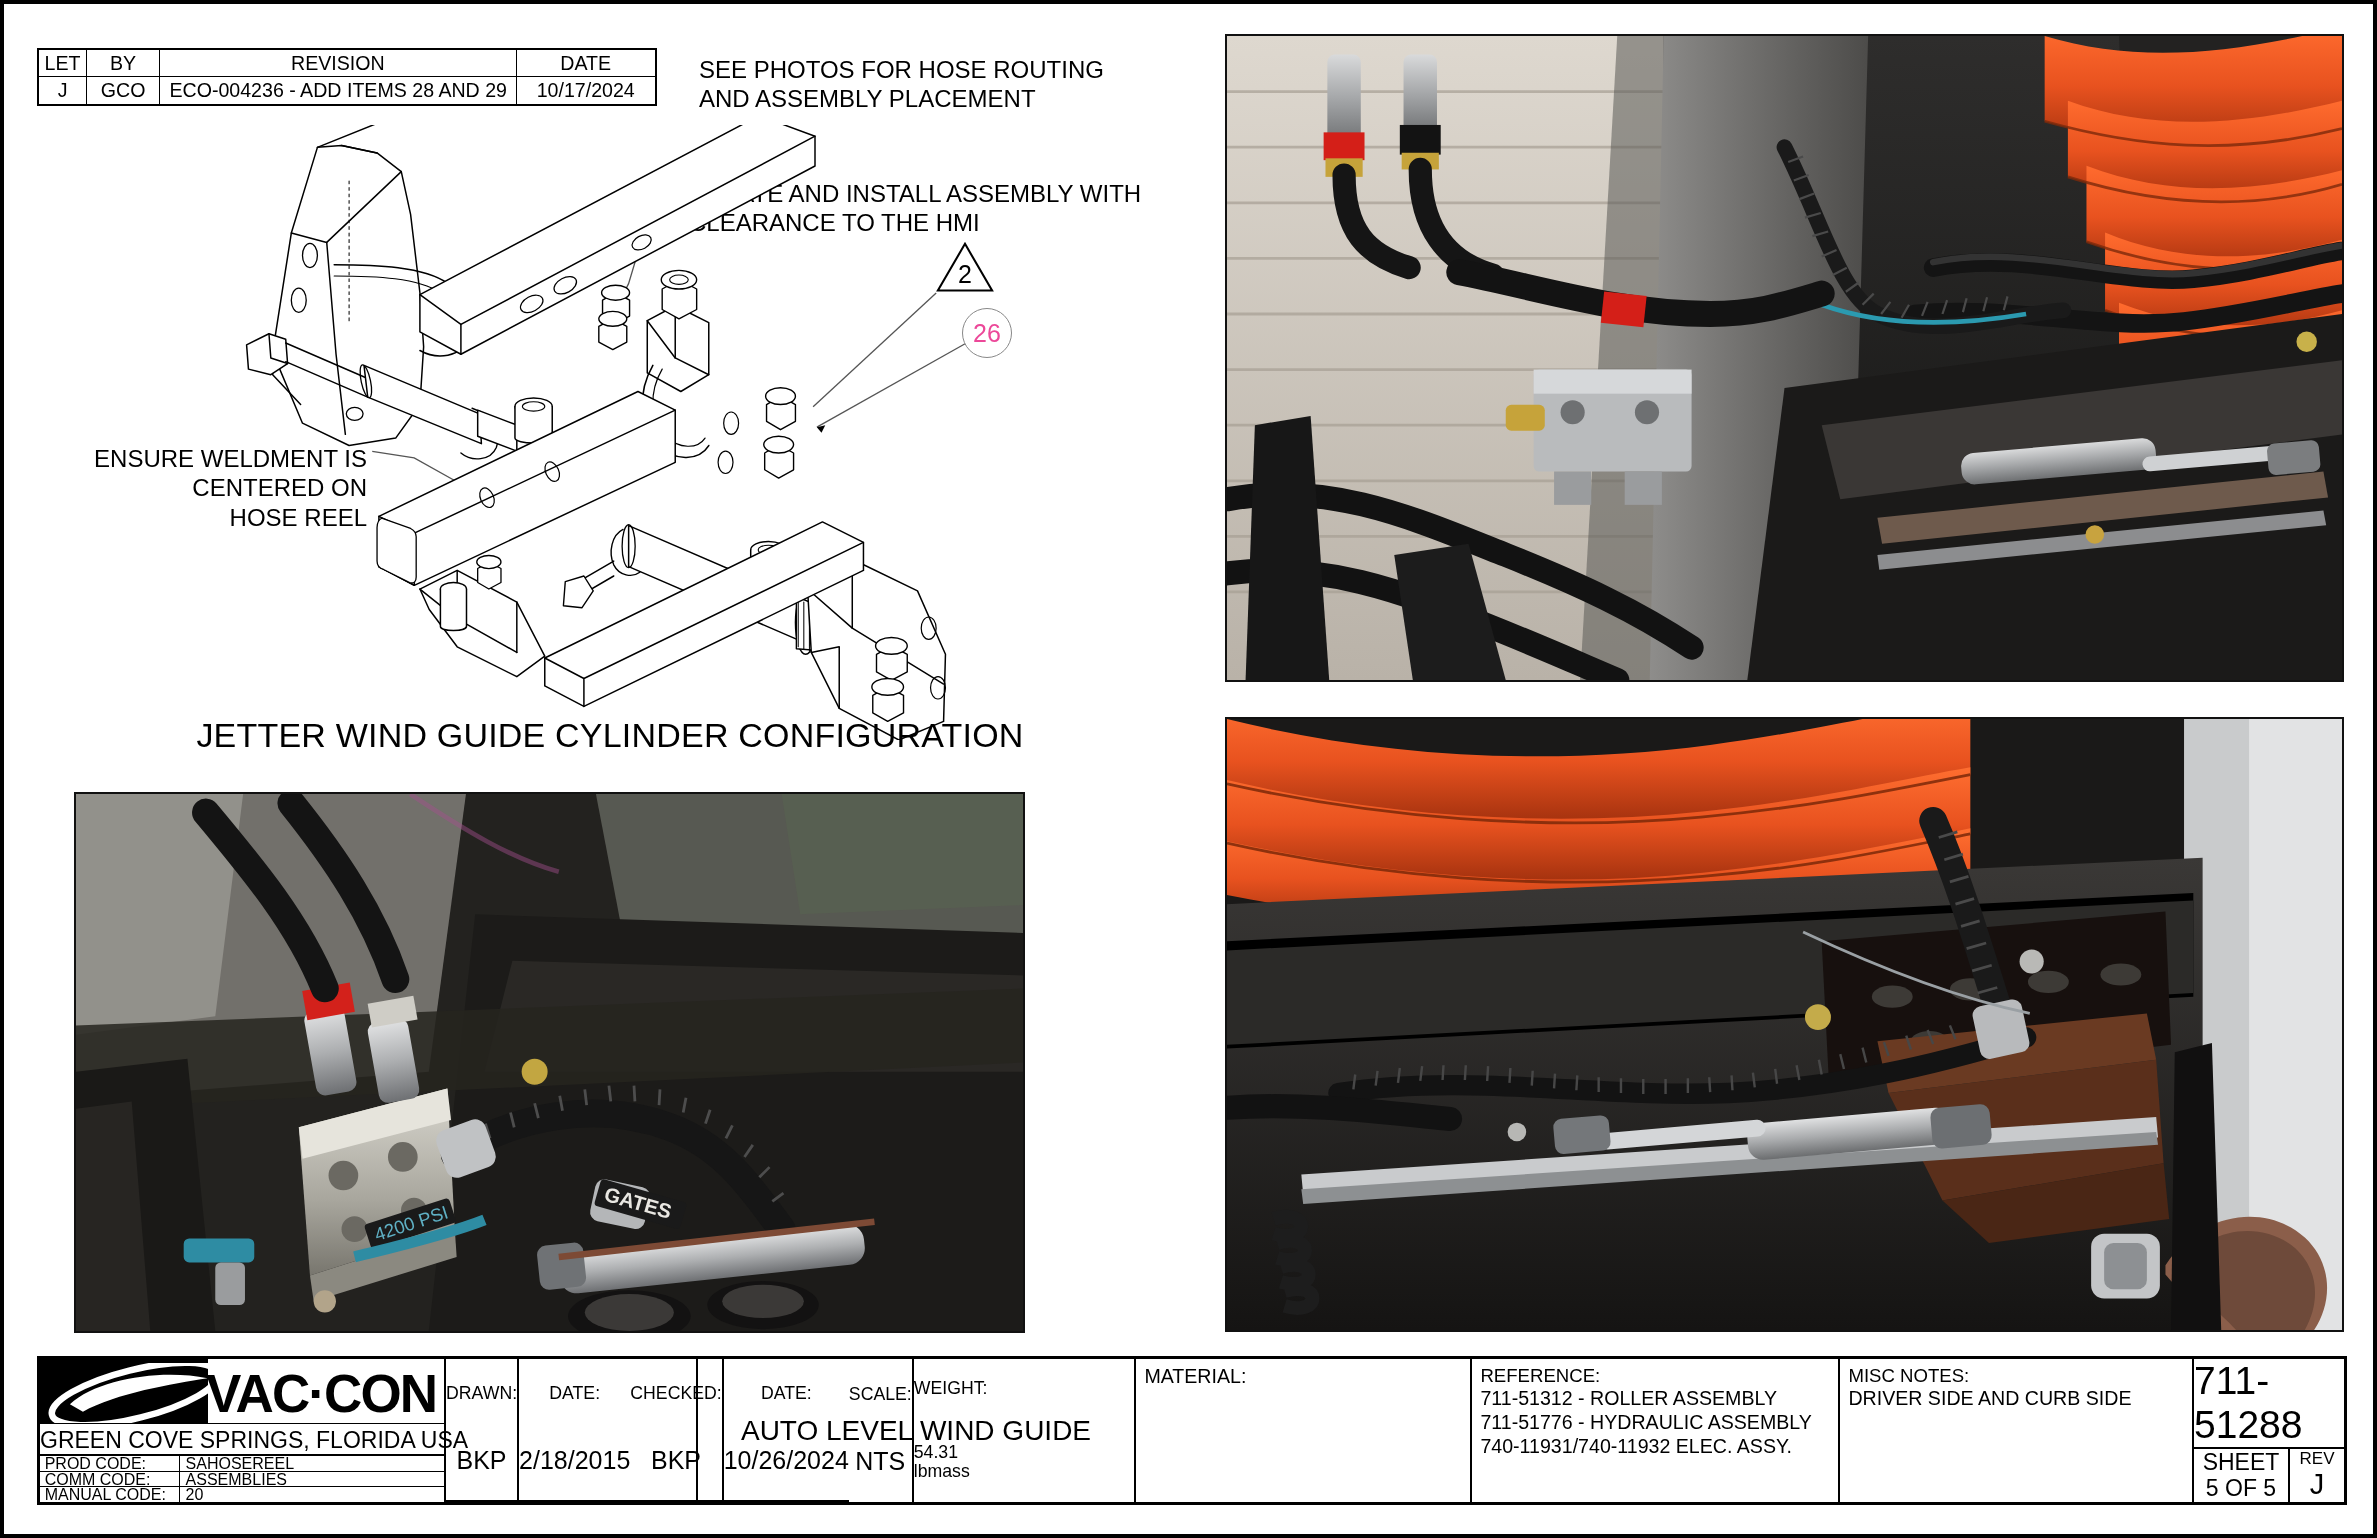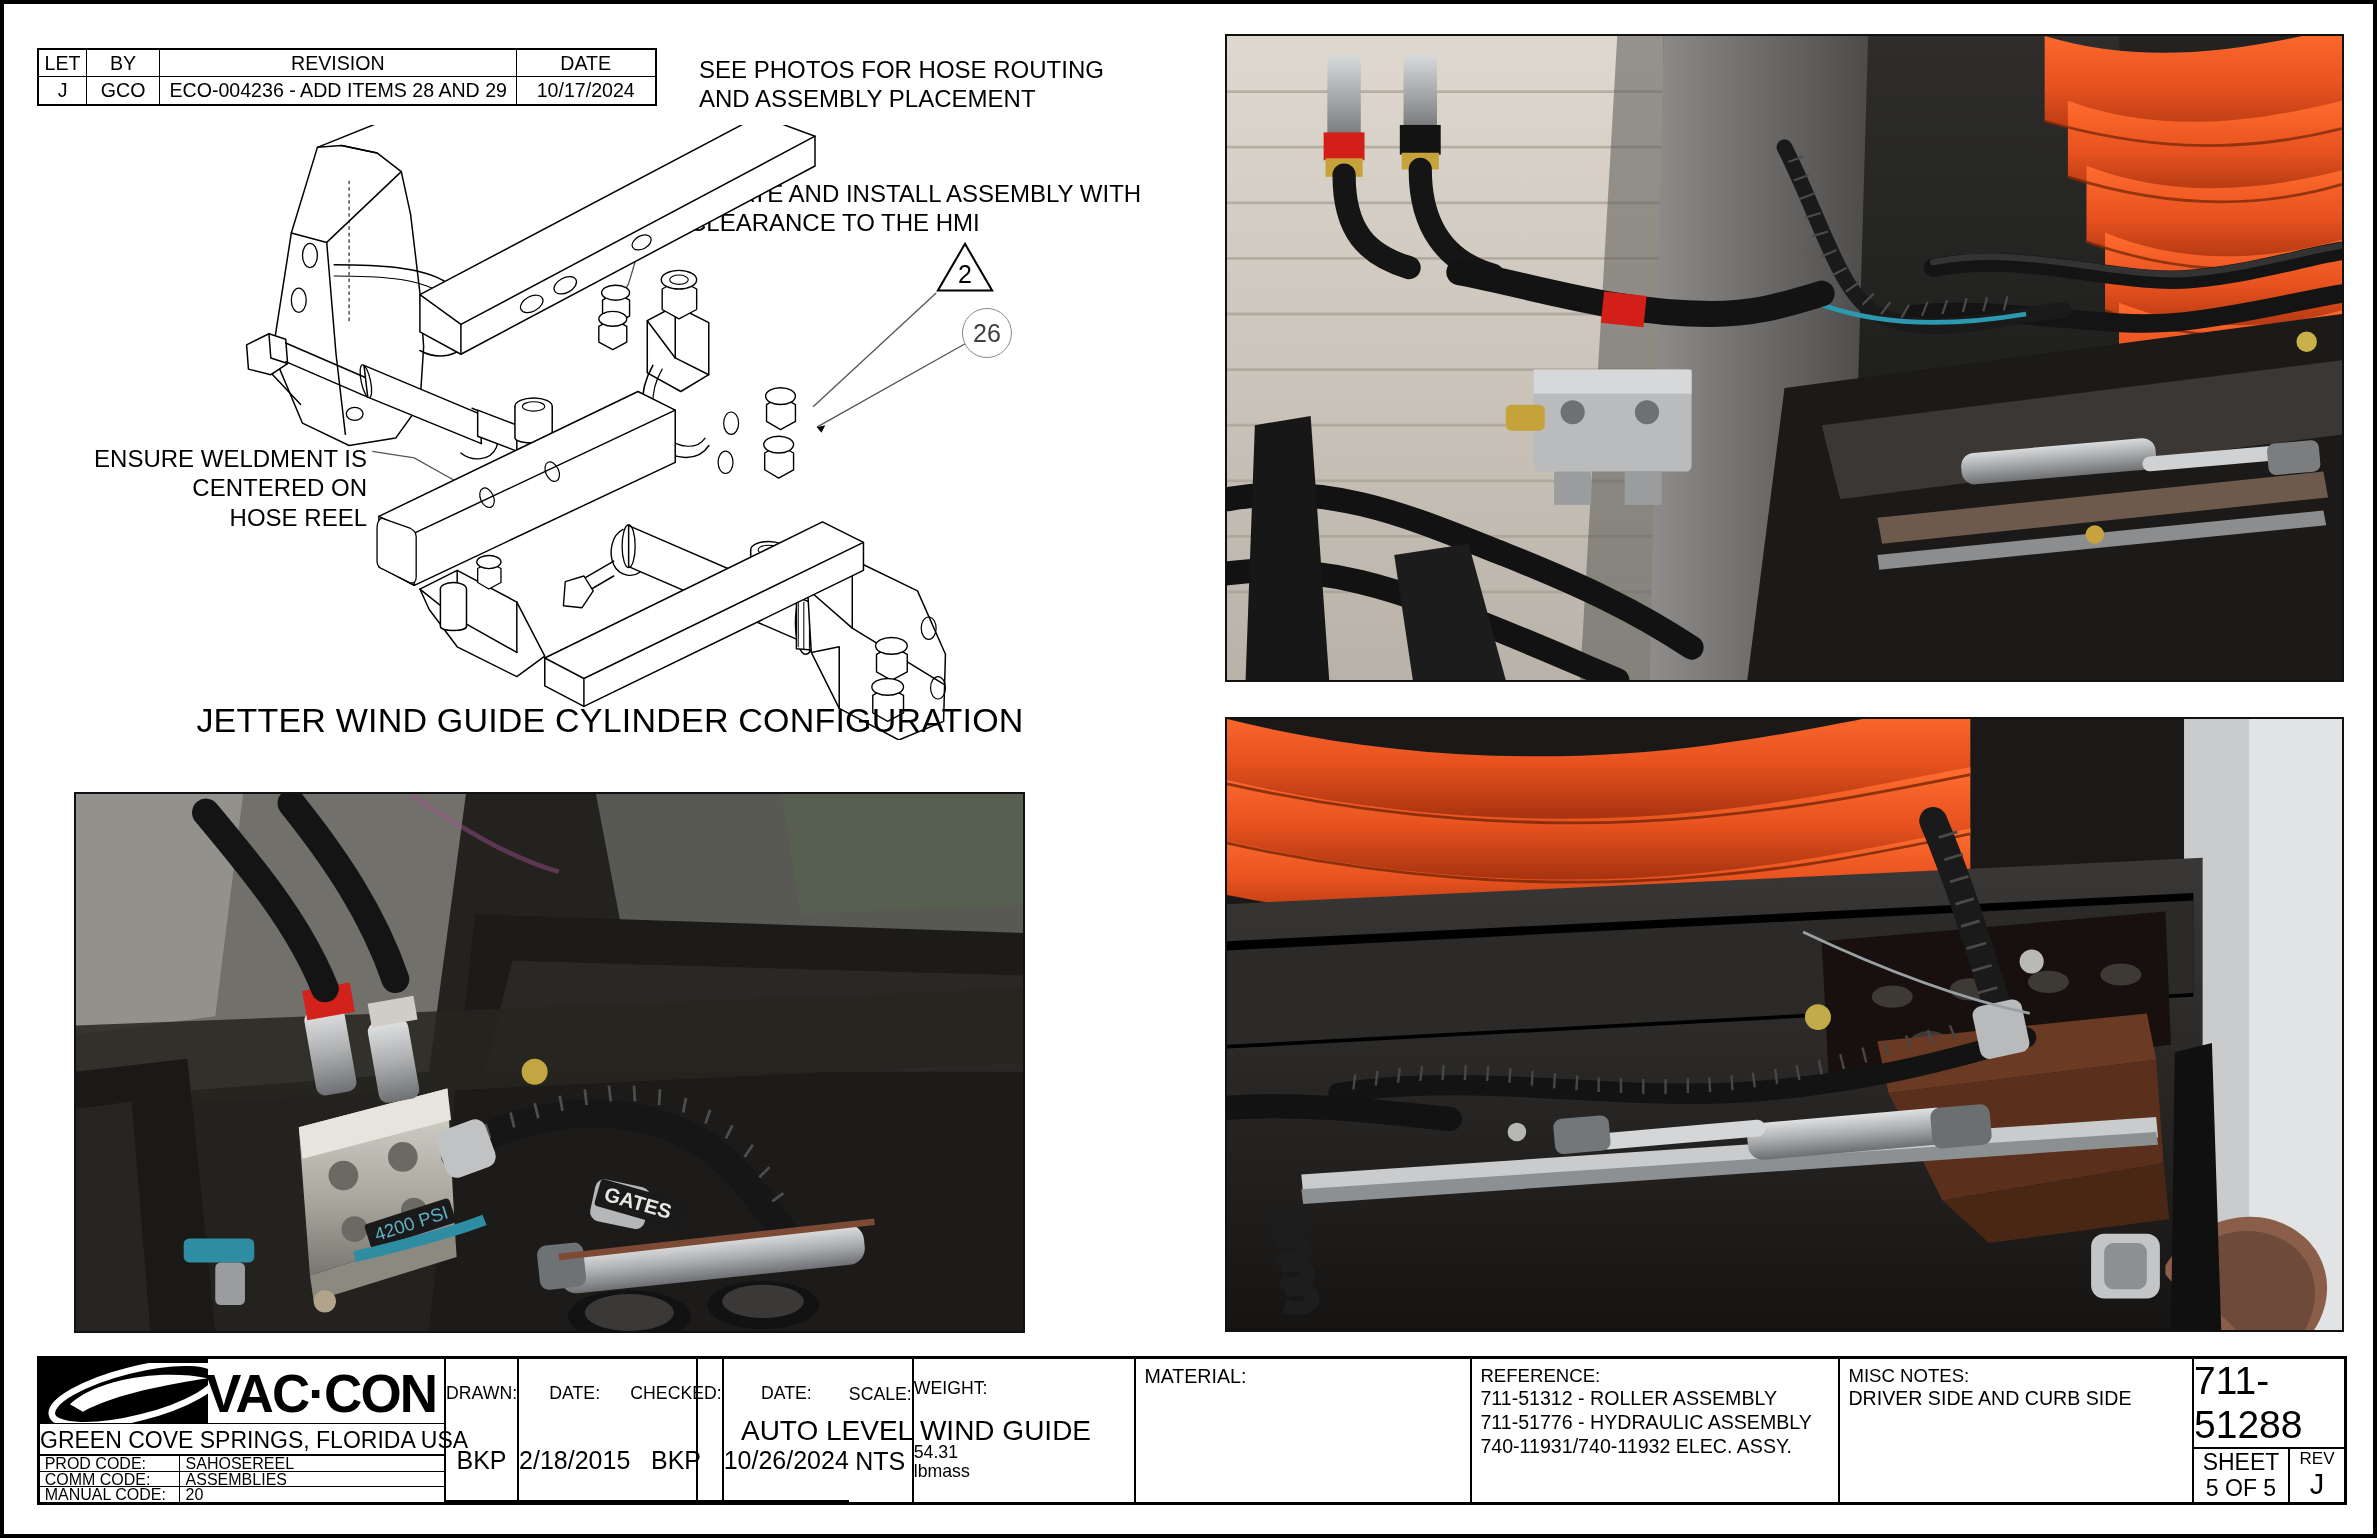--- a/index.html
+++ b/index.html
@@ -57,34 +57,34 @@
   }
   .tri-callout .num {
     position: absolute; left: 0; top: 18.6px; width: 58px;
     text-align: center; font-size: 25px; color: #000;
   }
   .bal-callout {
     position: absolute; left: 958px; top: 304px;
     width: 50px; height: 50px;
     border: 1.4px solid #888; border-radius: 50%;
     display: flex; align-items: center; justify-content: center;
-    font-size: 25px; color: #404040; background: #fff;
+    font-size: 25px; color: #ec4899; background: #fff;
   }
 
   
   .cad-wrap {
     position: absolute; left: 233px; top: 121px;
     width: 746px; height: 615px;
   }
   .cad-wrap svg { width: 100%; height: 100%; display: block; }
   .leader-svg { position: absolute; left: 0; top: 0; width: 2377px; height: 1538px; pointer-events: none; }
 
   
   #cad-caption {
-    position: absolute; left: 140px; top: 697px;
+    position: absolute; left: 140px; top: 712px;
     width: 932px; text-align: center;
     font-size: 34px; color: #000; letter-spacing: 0.2px;
   }
 
   
   .photo {
     position: absolute;
     overflow: hidden;
     background: #2a2a2a;
     border: 2.8px solid #111;

